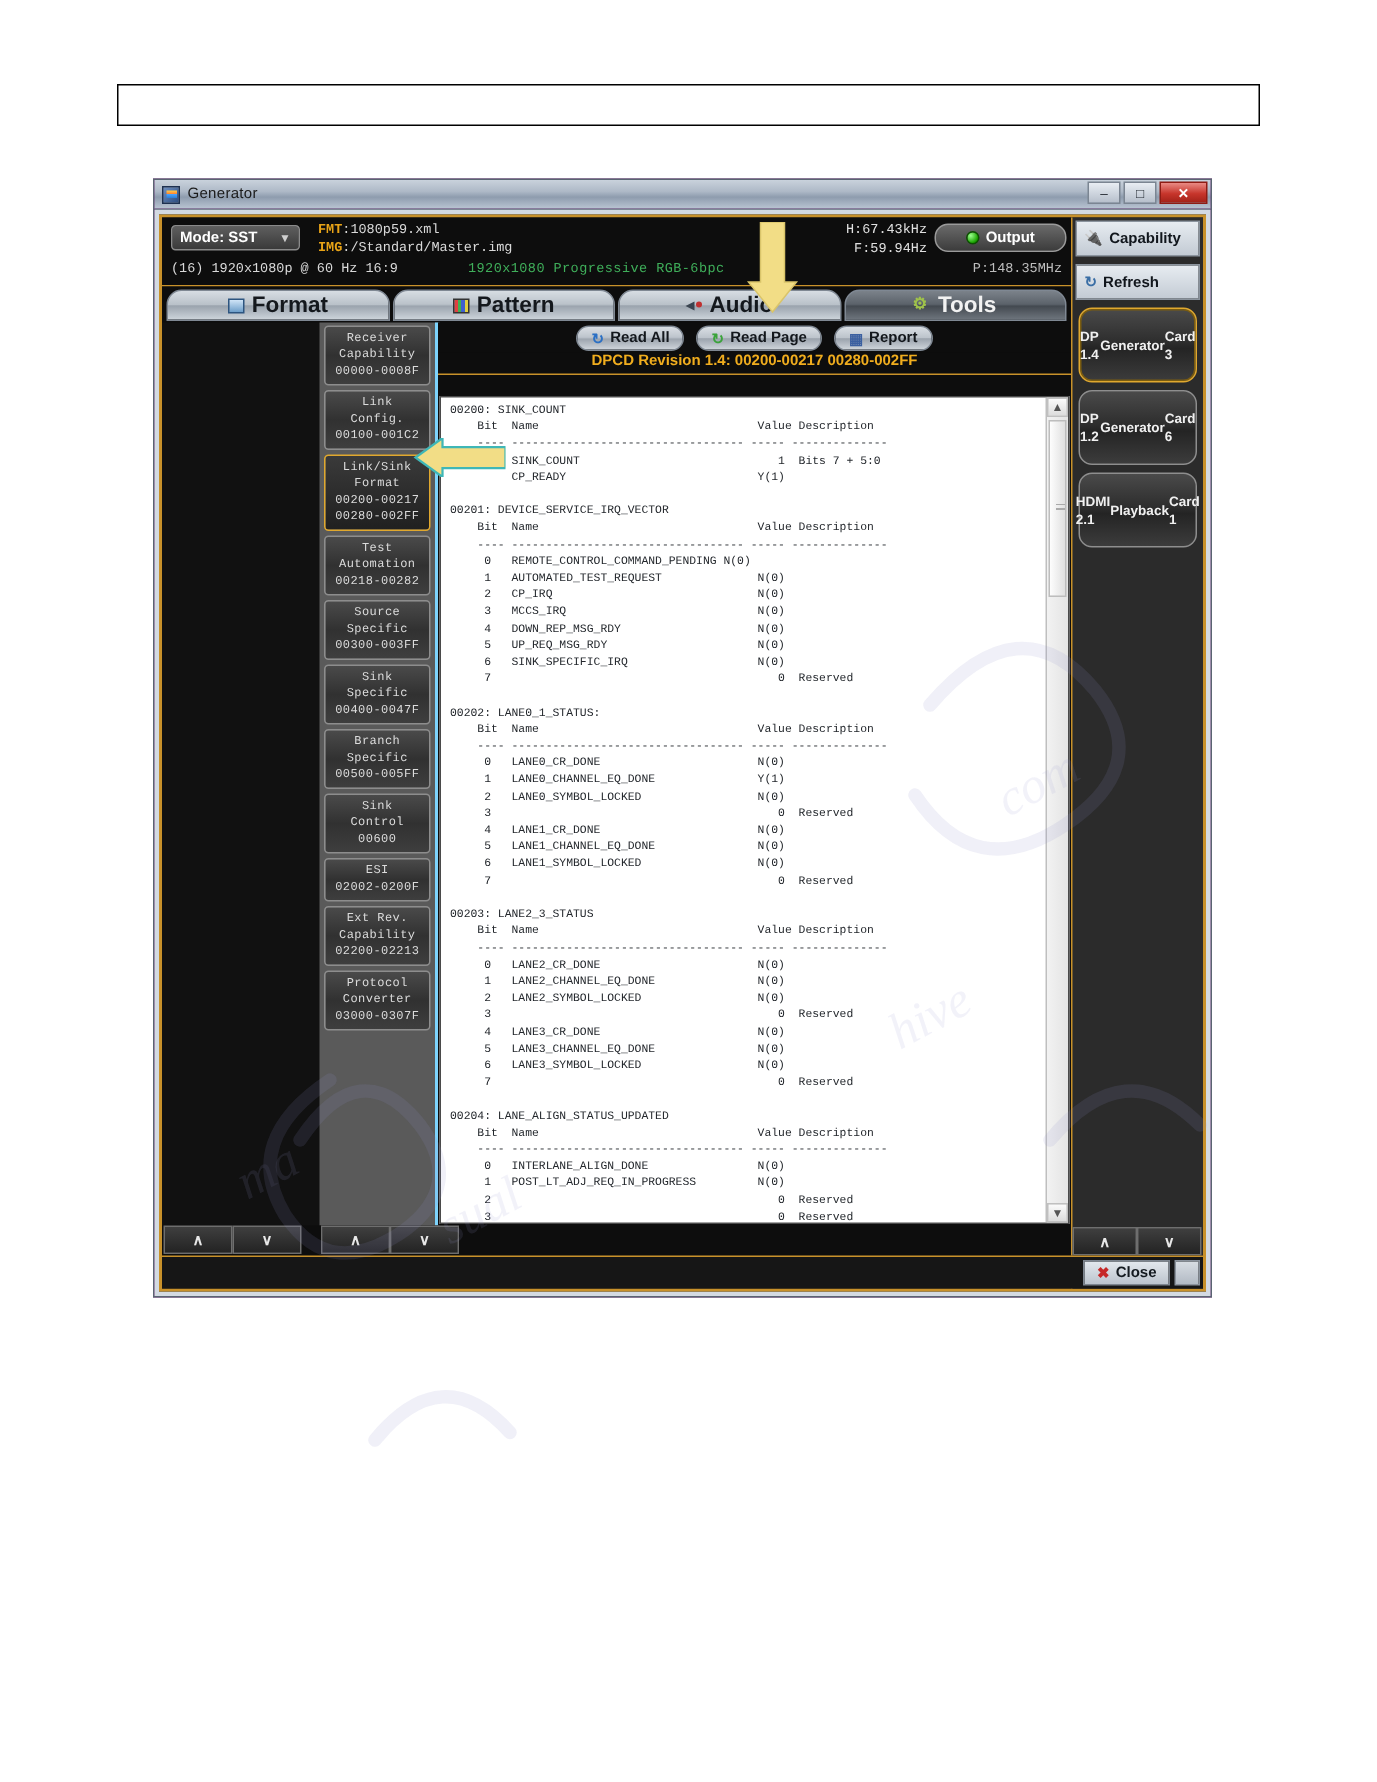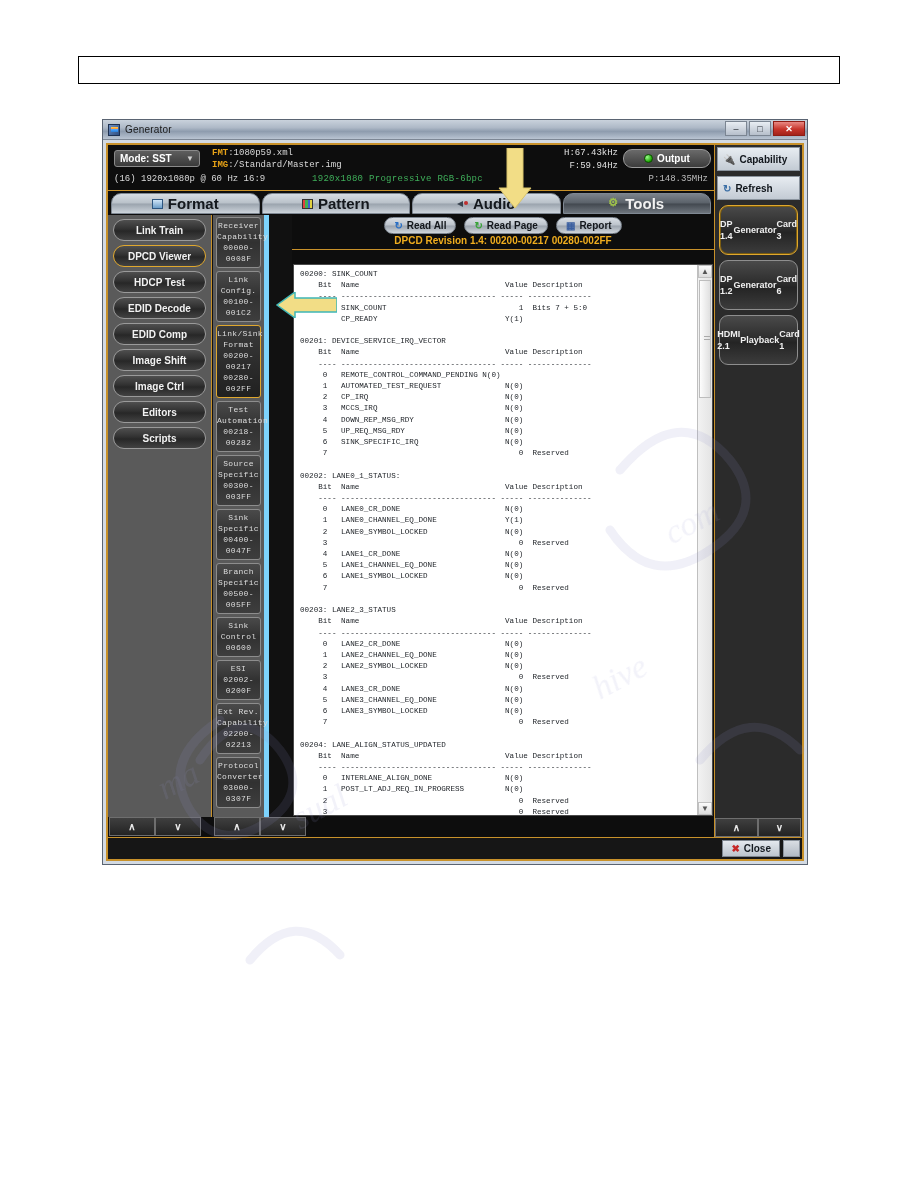--- a/index.html
+++ b/index.html
@@ -176,23 +176,23 @@
     height:22px; margin-bottom:4px;
     background:linear-gradient(180deg,#4f4f4f 0%, #313131 45%, #272727 55%, #424242 100%);
     border:1px solid #9a9a9a; border-radius:11px;
     display:flex; align-items:center; justify-content:center;
     color:#f2f2f2; font-size:10px; font-weight:bold;
   }
   .lbtn.selected { border-color:#e0a82e; }
 
   
   #reg-col {
-    position:absolute; left:105px; top:70px; width:56px; bottom:42px;
+    position:absolute; left:105px; top:70px; width:80px; bottom:42px;
     background:#5a5a5a;
-    border-right:5px solid #7dd3fc;
+    border-right:3px solid #7dd3fc;
     padding:2px 3px;
   }
   .rbtn {
     margin-bottom:3px; padding:2px 0 3px 0;
     background:linear-gradient(180deg,#4a4a4a 0%, #313131 50%, #3e3e3e 100%);
     border:1px solid #8d8d8d; border-radius:3px;
     color:#dcdcdc; font-family:"Liberation Mono", monospace; font-size:8px;
     text-align:center; line-height:11px; letter-spacing:.3px;
   }
   .rbtn.selected { border-color:#e0a82e; background:linear-gradient(180deg,#3a3a3a,#202020); }
@@ -366,31 +366,20 @@
       <div class="tab">
         <span class="ticon ic-audio"></span>
         <span>Audio</span>
       </div>
       <div class="tab active">
         <span class="ticon ic-tools"></span>
         <span>Tools</span>
       </div>
     </div>
 
-    <div id="left-col">
-      <div class="lbtn">Link Train</div>
-      <div class="lbtn selected">DPCD Viewer</div>
-      <div class="lbtn">HDCP Test</div>
-      <div class="lbtn">EDID Decode</div>
-      <div class="lbtn">EDID Comp</div>
-      <div class="lbtn">Image Shift</div>
-      <div class="lbtn">Image Ctrl</div>
-      <div class="lbtn">Editors</div>
-      <div class="lbtn">Scripts</div>
-    </div>
 
     <div id="reg-col">
       <div class="rbtn">
         <div>Receiver</div>
         <div>Capability</div>
         <div>00000-0008F</div>
       </div>
       <div class="rbtn">
         <div>Link</div>
         <div>Config.</div>

